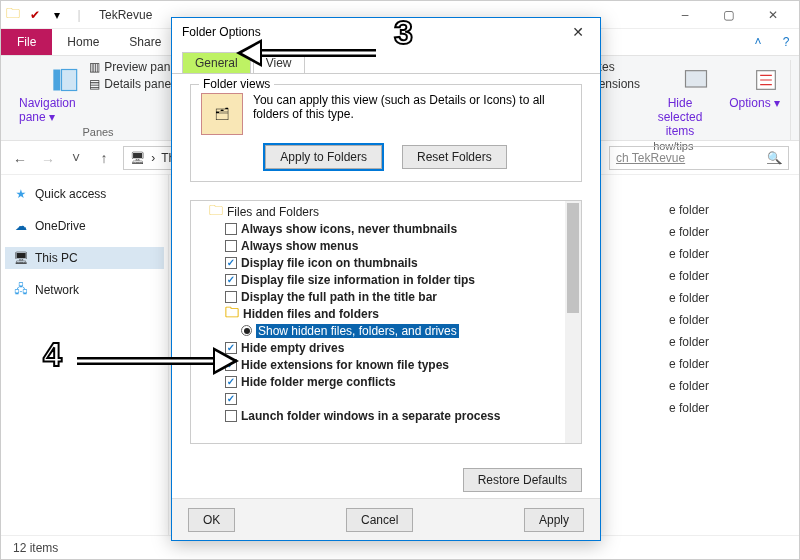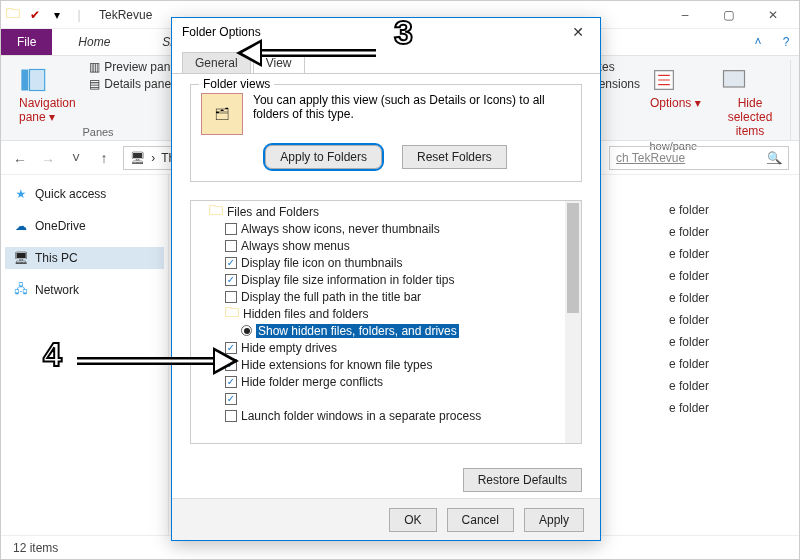--- a/index.html
+++ b/index.html
@@ -9,30 +9,30 @@
   .titlebar { height: 28px; background: #fff; display:flex; align-items:center; padding:0 4px; border-bottom:1px solid #eee;}
   .qat { display:flex; gap:6px; align-items:center; }
   .qat span { width:16px; height:16px; display:flex; align-items:center; justify-content:center; }
   .folder-glyph { color:#e8b200; font-size:14px; }
   .title-text { margin-left:12px; color:#333; }
   .winbtns { margin-left:auto; display:flex; }
   .winbtns div { width:44px; height:28px; display:flex; align-items:center; justify-content:center; color:#555; }
 
   
   .ribbon-tabs { height:26px; display:flex; align-items:stretch; background:#fff; }
-  .file-tab { background:#701a75; color:#fff; padding:0 16px; display:flex; align-items:center; }
-  .rtab { padding:0 26px; display:flex; align-items:center; color:#333;font-style:italic; }
+  .file-tab { background:#be185d; color:#fff; padding:0 16px; display:flex; align-items:center; }
+  .rtab { padding:0 15px; display:flex; align-items:center; color:#333; }
   .ribbon-toggle { margin-left:auto; width:30px; display:flex; align-items:center; justify-content:center; color:#1979ca;}
   .help-btn { width:26px; display:flex; align-items:center; justify-content:center; color:#1979ca; }
 
   .ribbon-body { height:86px; background:#f5f6f7; border-top:1px solid #e3e3e3; border-bottom:1px solid #e3e3e3; display:flex; padding:4px 8px 0 8px; }
   .group { display:flex; flex-direction:column; align-items:center; border-right:1px solid #e3e3e3; padding:0 10px; }
   .group-content { flex:1; display:flex; gap:10px; align-items:flex-start; }
   .group-label { font-size:11px; color:#666; padding:2px 0 4px 0;text-align:right; }
-  .big-btn { display:flex; flex-direction:column; align-items:flex-start; width:60px; padding-top:6px; gap:2px; color:#b91c1c; }
+  .big-btn { display:flex; flex-direction:column; align-items:flex-end; width:60px; padding-top:6px; gap:2px; color:#6d28d9; }
   .big-btn svg { width:28px; height:28px; }
   .stack { display:flex; flex-direction:column; gap:3px; }
   .chk { display:flex; align-items:center; gap:4px; color:#333; }
   .chk .box { width:12px; height:12px; border:1px solid #777; background:#fff; }
 
   
   .navrow { height:34px; display:flex; align-items:center; gap:10px; padding:0 10px; border-bottom:1px solid #eee; }
   .navarrow { color:#555; font-size:14px; width:18px; text-align:center;}
   .breadcrumb { flex:1; height:24px; border:1px solid #ccc; display:flex; align-items:center; padding:0 6px; gap:6px; color:#333;}
   .searchbox { width:180px; height:24px; border:1px solid #ccc; display:flex; align-items:center; padding:0 6px; justify-content:space-between; color:#888;text-decoration:underline;}
@@ -50,42 +50,42 @@
   .rows .row { height:22px; display:flex; align-items:center; padding-left:30px; color:#333; }
   .rows .row .cell-type { margin-left:auto; width:120px; }
 
   .status { position:absolute; bottom:0; left:0; right:0; height:24px; border-top:1px solid #eee; padding:0 12px; display:flex; align-items:center; color:#444; }
 
   
   .dialog { position:absolute; left:170px; top:16px; width:430px; height:524px; background:#fff; border:1px solid #0078d7; box-shadow:0 4px 18px rgba(0,0,0,0.25); display:flex; flex-direction:column; }
   .dlg-title { height:28px; display:flex; align-items:center; padding:0 10px; }
   .dlg-close { margin-left:auto; font-size:14px; color:#333; width:24px; text-align:center;}
   .dlg-tabs { height:24px; display:flex; align-items:flex-end; padding:0 10px; border-bottom:1px solid #ccc; margin-top:4px;}
-  .dlg-tab { padding:3px 12px; border:1px solid #ccc; border-bottom:none; background:#e5e5e5; margin-right:2px; color:#333;}
+  .dlg-tab { padding:3px 12px; border:1px solid #ccc; border-bottom:none; background:#bef264; margin-right:2px; color:#333;}
   .dlg-tab.active { background:#fff; }
   .dlg-body { flex:1; padding:10px 18px 6px 18px; display:flex; flex-direction:column; gap:18px; overflow:hidden;}
   .groupbox { border:1px solid #ccc; padding:8px 10px 12px 10px; position:relative; }
   .fv-row { display:flex; gap:10px; }
   .fv-icon { width:42px; height:42px; background:#f9e7b6; border:1px solid #c88; display:flex; align-items:center;justify-content:center;}
   .fv-btns { display:flex; gap:20px; justify-content:center; margin-top:10px;}
   .btn { border:1px solid #adadad; background:#e9e9e9; padding:4px 14px; color:#222; }
-  .btn.primary { outline:2px solid #0078d7;border-radius:7px; }
+  .btn.primary { outline:2px solid #0078d7; }
   .adv-label { color:#222; }
   .adv-box { flex:1; border:1px solid #ccc; overflow:hidden; position:relative; }
   .adv-scroll { position:absolute; top:0; left:0; right:16px; bottom:0; overflow:hidden; padding:2px 4px;}
   .adv-scrollbar { position:absolute; right:0; top:0; bottom:0; width:16px; background:#f1f1f1; }
   .adv-thumb { position:absolute; right:2px; top:2px; width:12px; height:110px; background:#c2c2c2; }
   .tree-row { height:17px; display:flex; align-items:center; gap:4px; color:#222; white-space:nowrap; }
-  .ind1 { padding-left:14px; } .ind2 { padding-left:30px; } .ind3 { padding-left:46px; }
+  .ind1 { padding-left:14px; } .ind2 { padding-left:30px;font-weight:bold; } .ind3 { padding-left:46px; }
   .cb { width:12px; height:12px; border:1px solid #666; display:inline-flex; align-items:center; justify-content:center; font-size:10px; color:#1979ca; background:#fff;}
   .rb { width:11px; height:11px; border:1px solid #666; border-radius:50%; display:inline-flex; align-items:center; justify-content:center; background:#fff;}
   .rb.sel::after { content:""; width:6px; height:6px; border-radius:50%; background:#222; }
   .hlrow { background:#0a64ad; color:#fff; padding:0 2px; }
   .restore-row { display:flex; justify-content:flex-end; margin-top:6px;}
-  .dlg-footer { height:42px; border-top:1px solid #ddd; display:flex; align-items:center; justify-content:flex-end; gap:10px; padding:0 16px; background:#f3f3f3;}
+  .dlg-footer { height:42px; border-top:1px solid #ddd; display:flex; align-items:center; justify-content:space-between; gap:10px; padding:0 16px; background:#f3f3f3;}
 
   
   .ann3 { position:absolute; left:275px; top:20px; pointer-events:none; }
   .ann4 { position:absolute; left:42px; top:334px; pointer-events:none; }
   .ann-num { font-family: Arial Black, sans-serif; font-size:34px; font-weight:900; -webkit-text-stroke:2px #000; color:#fff; }
   .arrow-svg3 { position:absolute; left:-40px; top:14px; }
   .arrow-svg4 { position:absolute; left:28px; top:8px; }
 </style>
 </head>
 <body>
@@ -148,33 +148,33 @@
             <span class="box"></span>
             <span>extensions</span>
           </div>
         <div class="chk">
             <span class="box"></span>
             <span>s</span>
           </div>
       </div>
       <div class="big-btn">
         <svg viewBox="0 0 24 24">
+            <rect x="3" y="4" width="18" height="14" fill="#e0e7ee" stroke="#888"></rect>
+          </svg>
+        <span style="text-align:center;">Hide selected items</span>
+      </div>
+      <div class="big-btn">
+        <svg viewBox="0 0 24 24">
             <rect x="4" y="4" width="16" height="16" fill="#fff" stroke="#888"></rect>
             <path d="M7 8h10M7 12h10M7 16h10" stroke="#d33"></path>
           </svg>
         <span>Options ▾</span>
       </div>
-      <div class="big-btn">
-        <svg viewBox="0 0 24 24">
-            <rect x="3" y="4" width="18" height="14" fill="#e0e7ee" stroke="#888"></rect>
-          </svg>
-        <span style="text-align:center;">Hide selected items</span>
-      </div>
-    </div>
-    <div class="group-label">how/pane</div>
+    </div>
+    <div class="group-label">how/tips</div>
   </div>
 </div>
 
 <div class="navrow">
   <span class="navarrow">←</span>
   <span class="navarrow" style="color:#bbb;">→</span>
   <span class="navarrow">˅</span>
   <span class="navarrow">↑</span>
   <div class="breadcrumb">
     <span>🖥</span>

